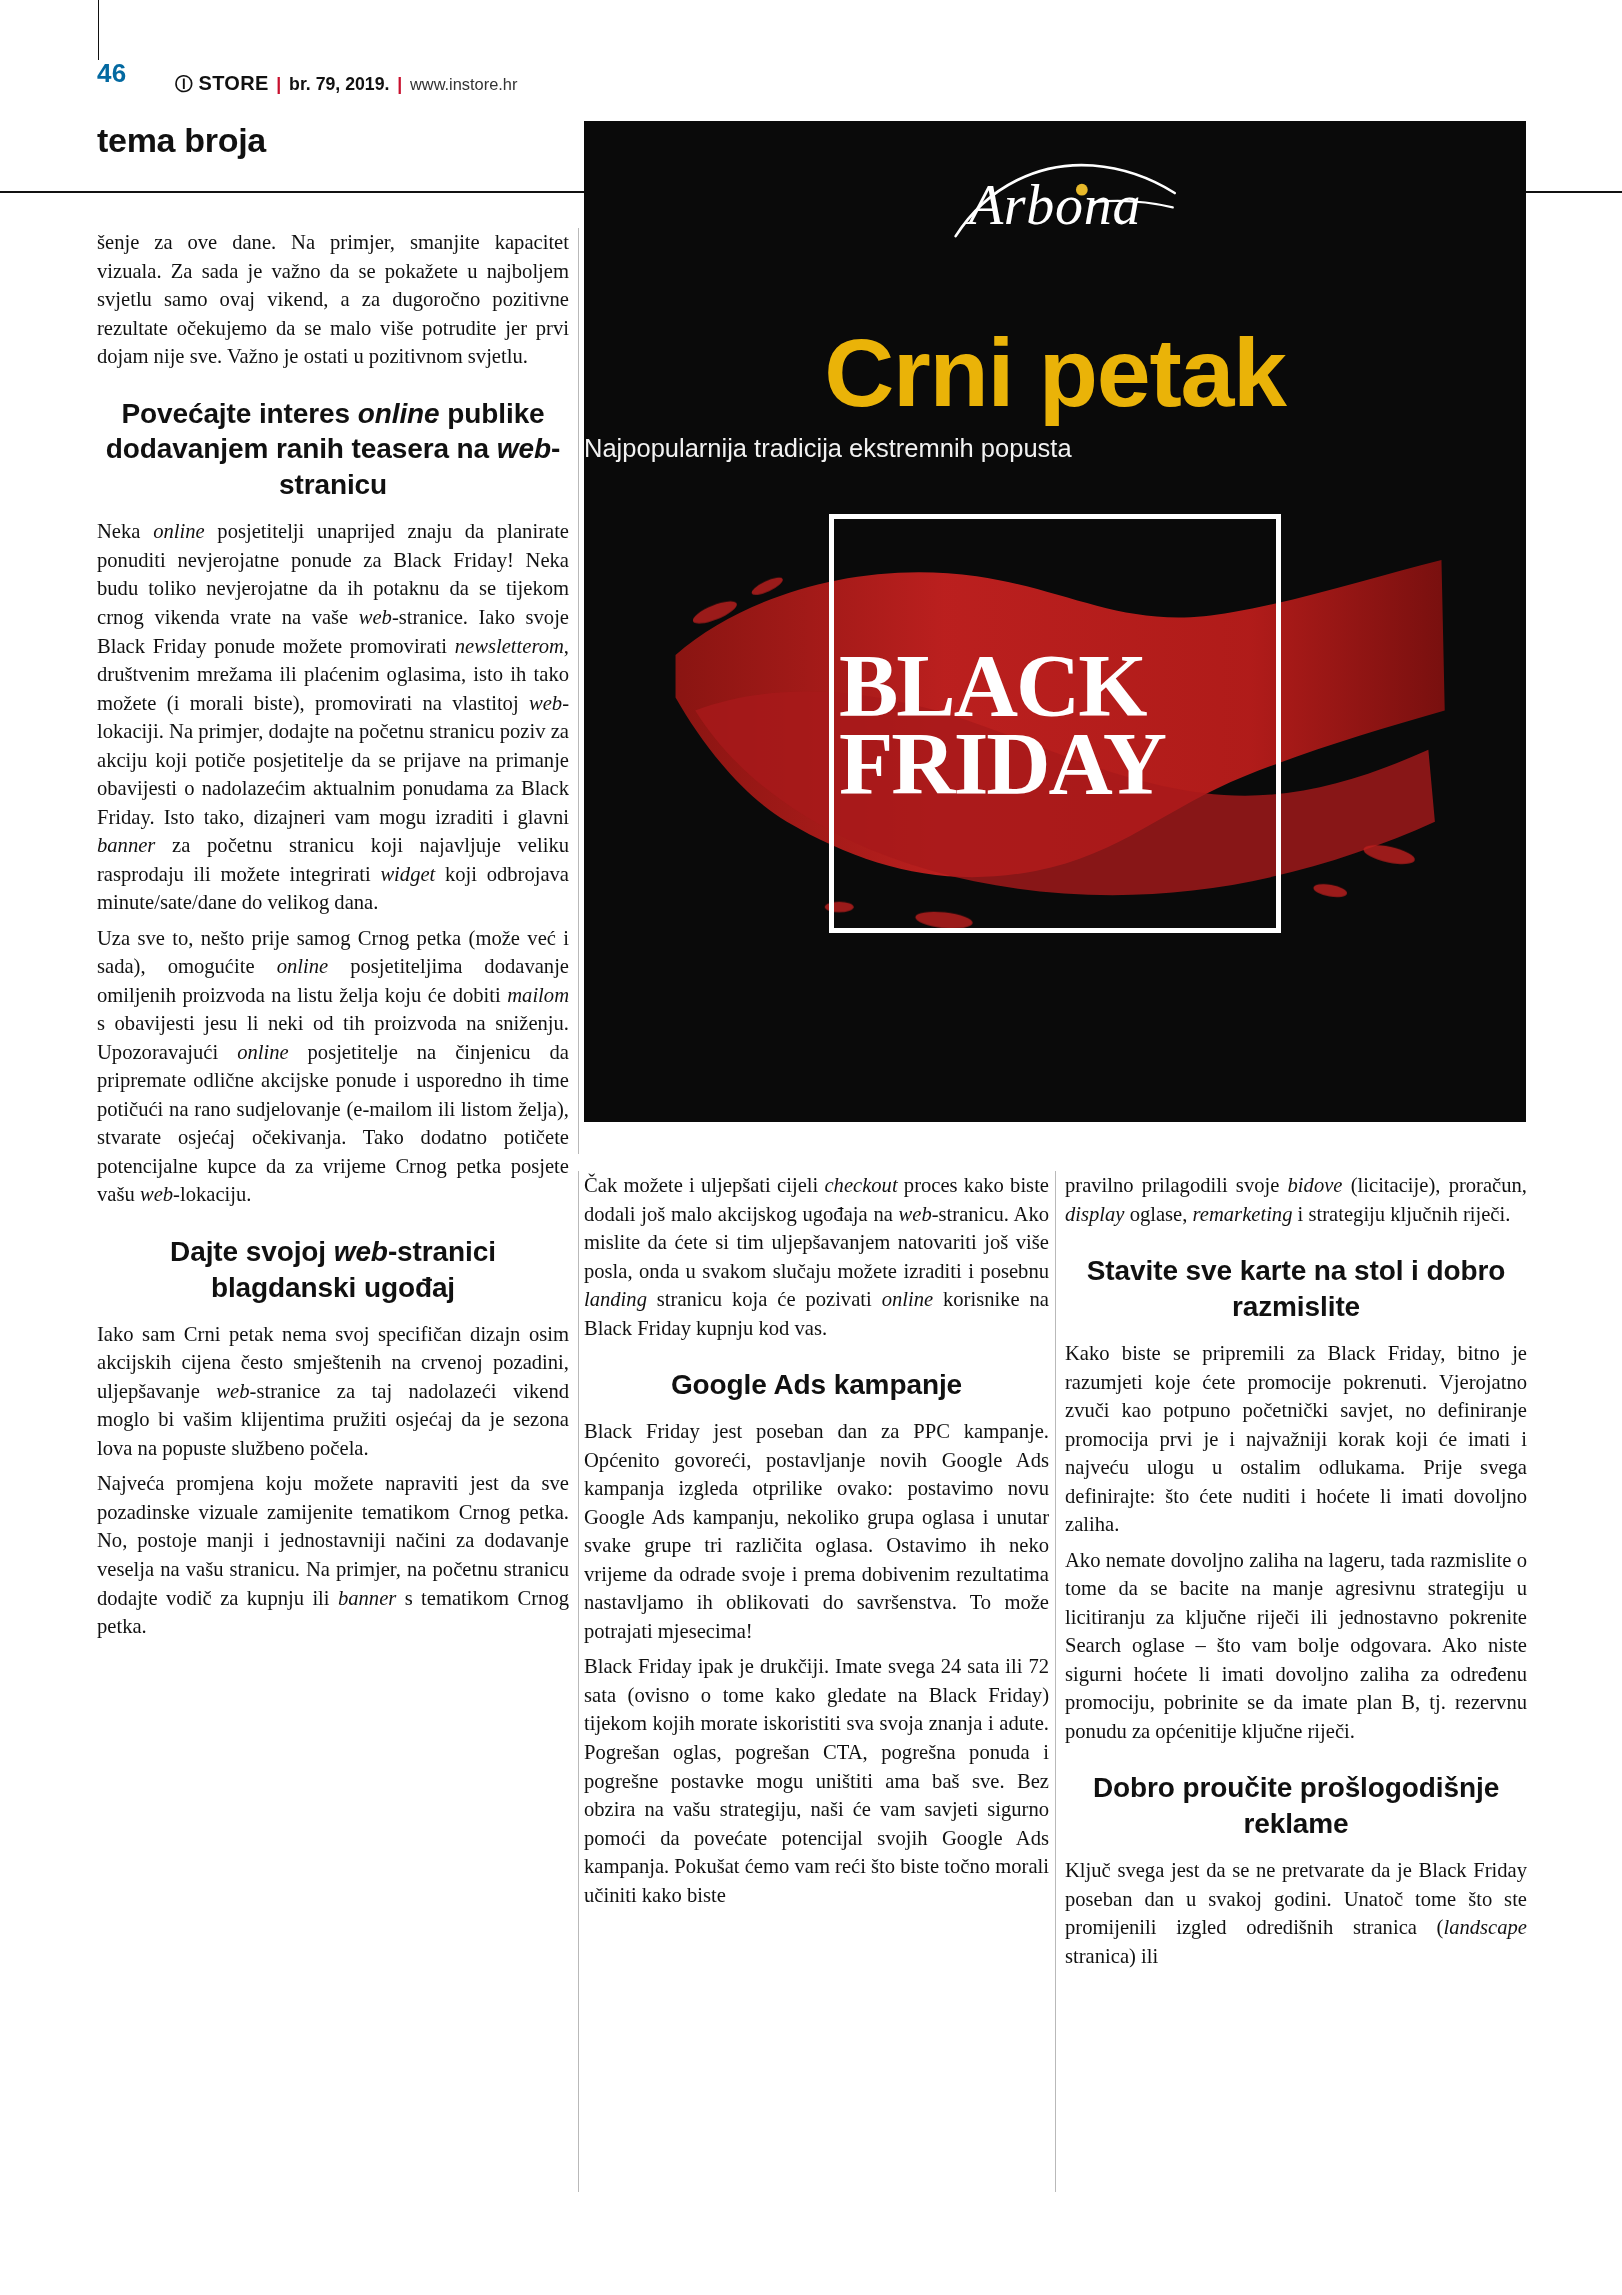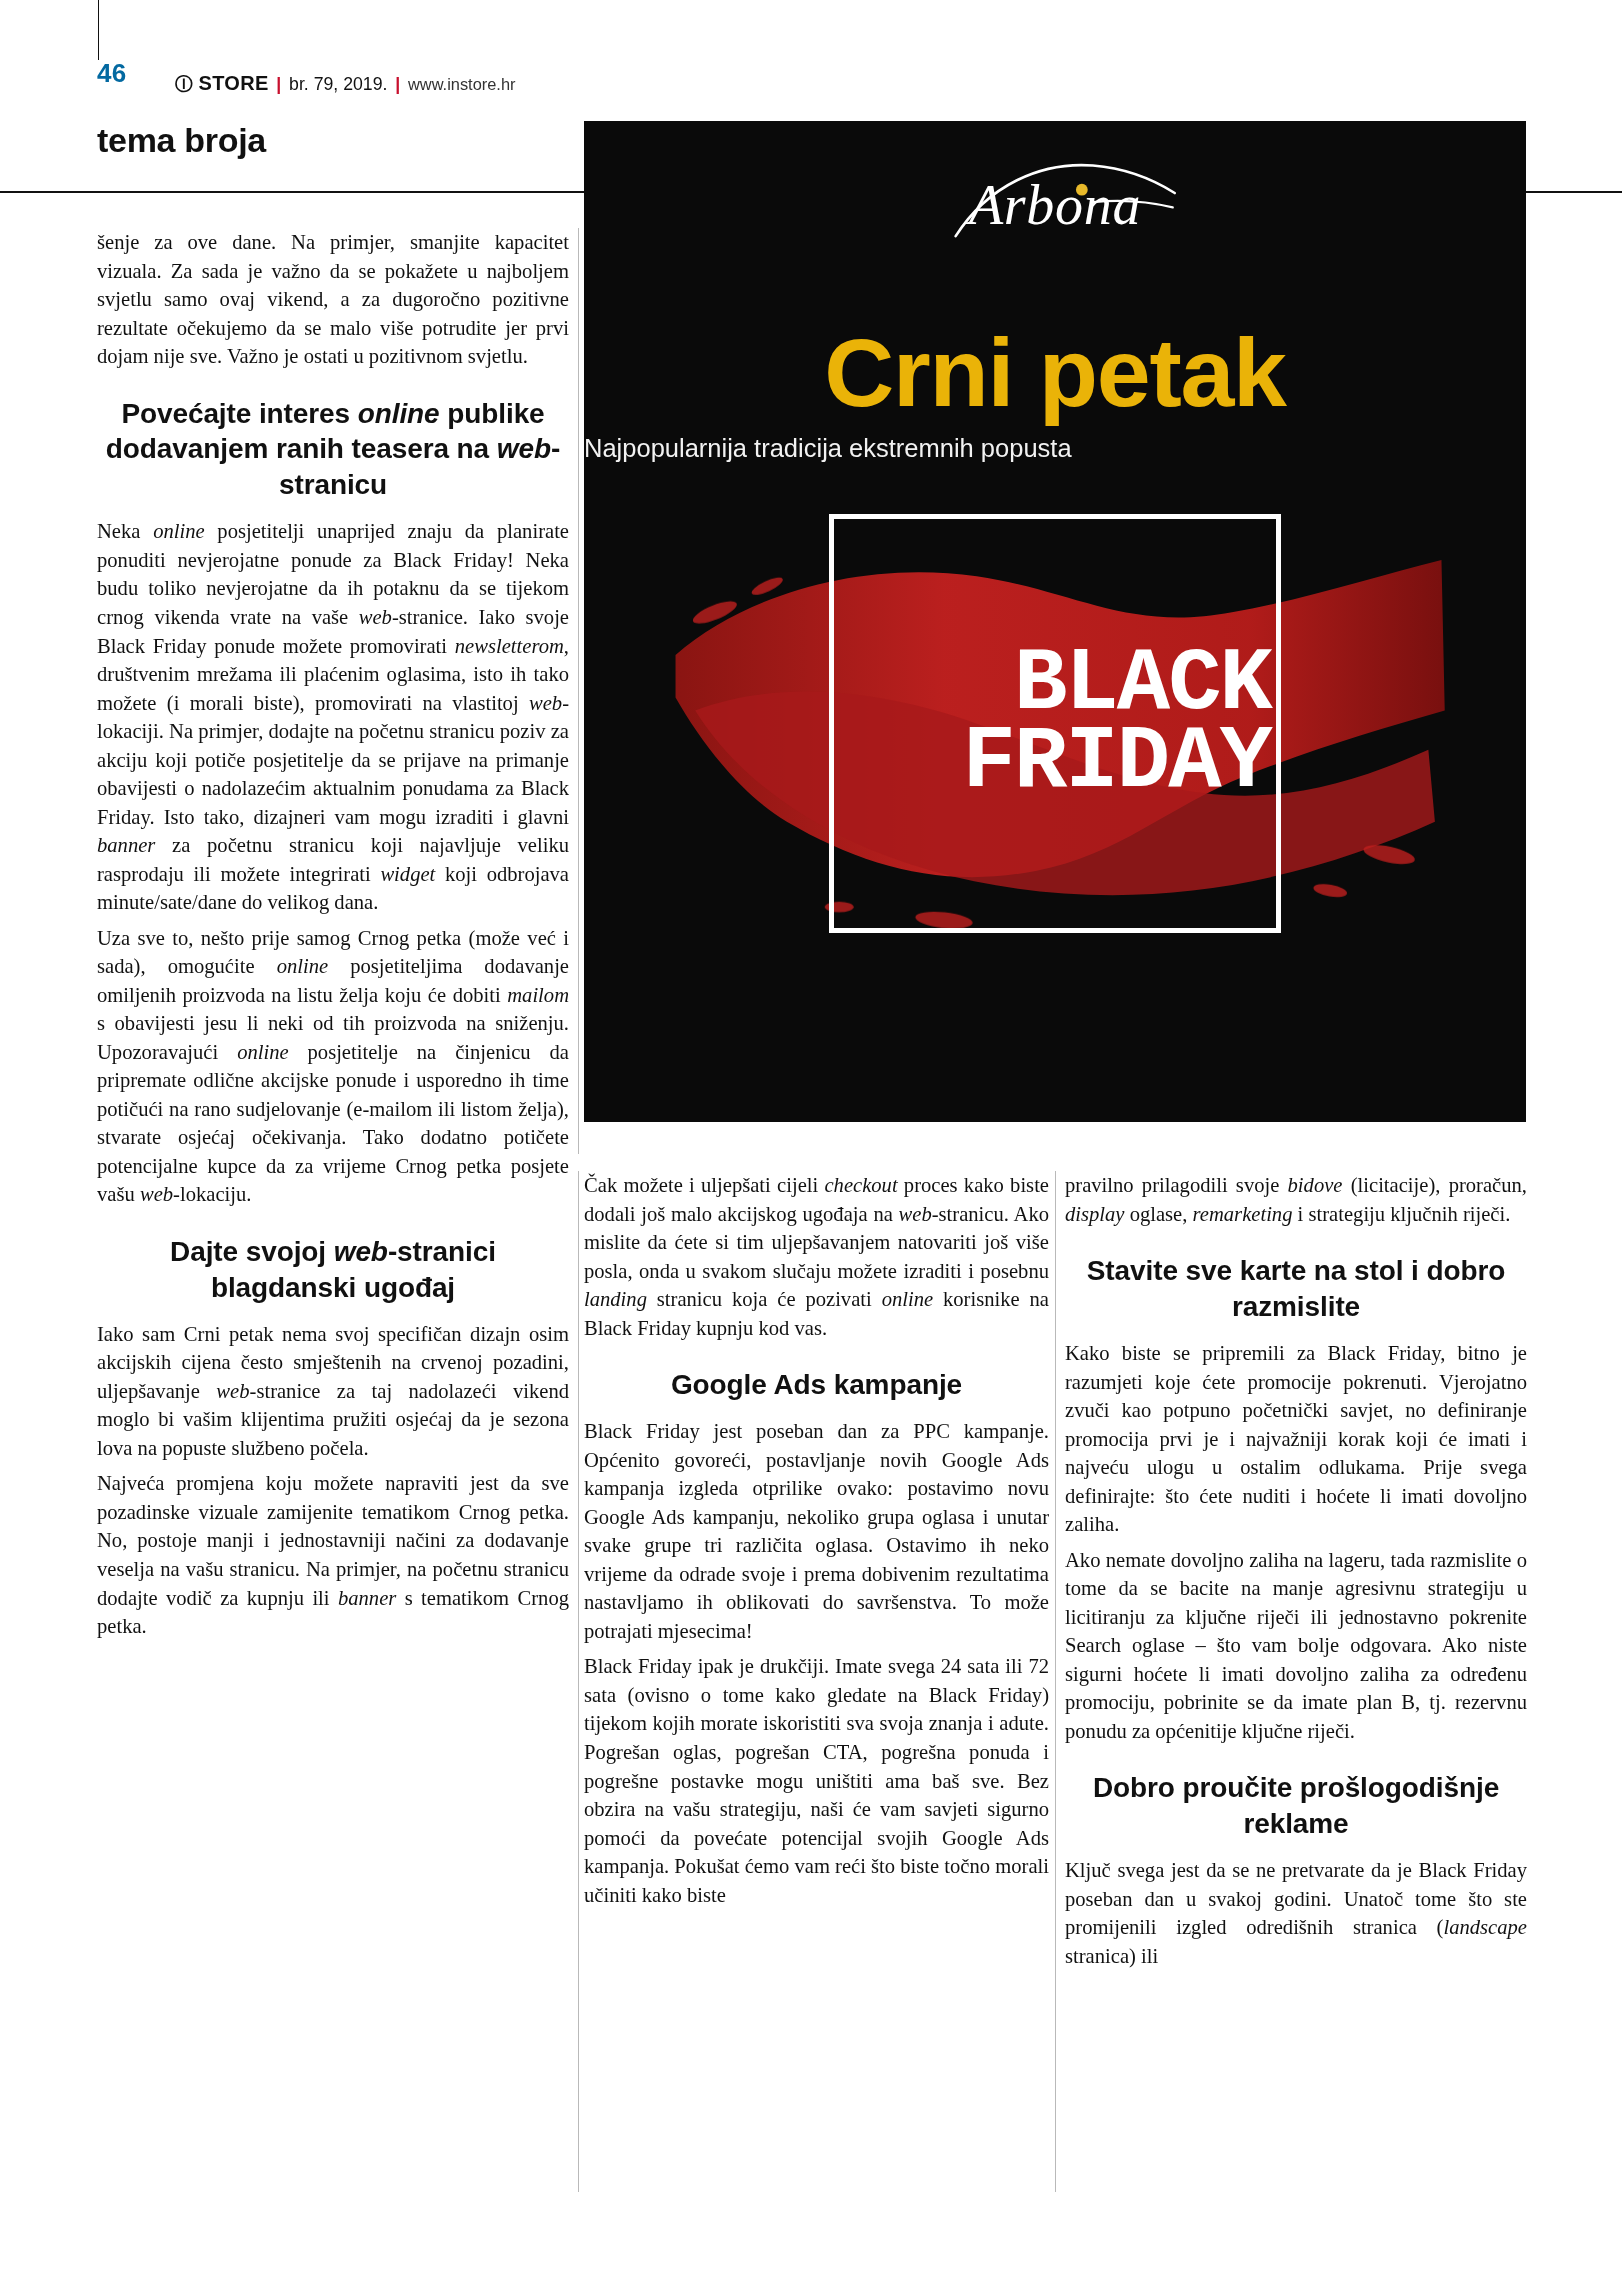--- a/index.html
+++ b/index.html
@@ -55,21 +55,21 @@
     font-weight: bold;
     font-size: 20px;
     letter-spacing: 0.3px;
   }
   .masthead .sep {
     color: #c8102e;
     font-weight: bold;
     padding: 0 1.3px;
   }
   .masthead .issue {
-    font-weight: normal;
+    font-weight: bold;
     font-size: 17.7px;
     margin-top: 19px;
   }
   .masthead .site {
     font-size: 16.4px;
     color: #333;
   }
   .section-title {
     position: absolute;
     left: 97px; top: 121px;
@@ -208,22 +208,22 @@
     width: 452px;
     height: 419px;
     border: 5.9px solid #ffffff;
   }
   .bf-lock {
     position: absolute;
     left: 50%;
     top: 50%;
     transform: translate(-50%,-50%);
     width: 432px;
-    text-align: right;
-    font-family: Liberation Mono, monospace;
+    text-align: left;
+    font-family: Liberation Serif, serif;
     font-weight: bold;
     color: #ffffff;
     line-height: 0.88;
     letter-spacing: -2px;
   }
   .bf-lock .l1 { font-size: 89px; display: block; }
   .bf-lock .l2 { font-size: 89px; display: block; }
 </style>
 </head>
 <body>

